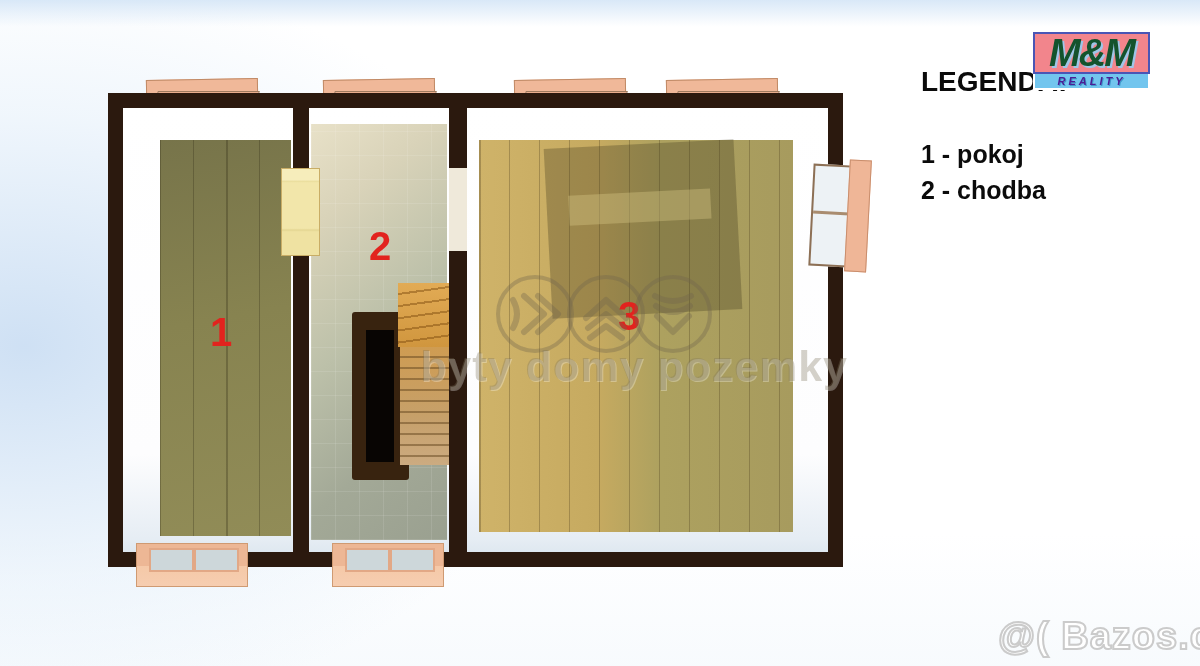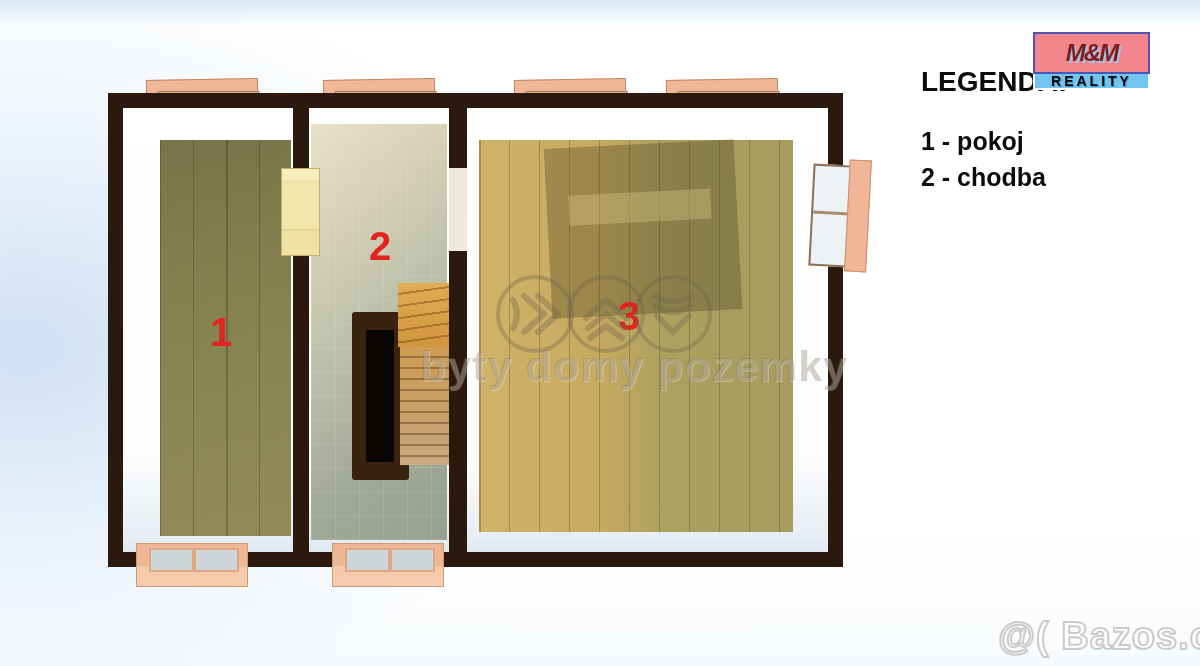--- a/index.html
+++ b/index.html
@@ -89,27 +89,27 @@
   .wm-svg{position:absolute;left:480px;top:258px;}
   .wm-text{position:absolute;left:420px;top:342px;width:366px;text-align:center;
     font-size:43px;font-weight:bold;letter-spacing:1px;color:rgba(125,115,90,0.32);
     text-shadow:1px 1px 0 rgba(255,255,255,0.30);white-space:nowrap;}
   .bazos{position:absolute;left:998px;top:615px;font-size:38px;font-weight:bold;letter-spacing:1px;
     color:#ffffff;-webkit-text-stroke:2px #cbcbcb;text-shadow:0 0 1px #d4d4d4;white-space:nowrap;}
 
   
   .legend{position:absolute;left:921px;top:66px;color:#0b0b0b;}
   .legend-title{font-size:28px;font-weight:bold;}
-  .legend-items{margin-top:25px;}
+  .legend-items{margin-top:38px;}
   .legend-item{font-size:25px;font-weight:bold;line-height:36px;white-space:nowrap;}
   .logo{position:absolute;left:1033px;top:32px;width:117px;}
   .logo-top{height:38px;background:#f2858c;border:2px solid #4a55b5;display:flex;align-items:center;justify-content:center;
-    font-weight:bold;font-style:italic;font-size:24px;letter-spacing:-2px;color:#7f1d1d;text-shadow:2px 2px 0 #9fc6e8;}
+    font-weight:bold;font-style:italic;font-size:38px;letter-spacing:-2px;color:#14532d;text-shadow:2px 2px 0 #9fc6e8;}
   .logo-bottom{height:14px;background:#72c5ee;border:2px solid #ffffff;border-top:none;display:flex;align-items:center;justify-content:center;
-    font-weight:bold;font-size:14px;letter-spacing:3px;color:#000000;text-shadow:1px 1px 0 #3f97c9;}
+    font-weight:bold;font-style:italic;font-size:11px;letter-spacing:3px;color:#4c1d95;text-shadow:1px 1px 0 #3f97c9;}
 </style>
 </head>
 <body>
 
 <div class="canvas">
   <div class="bg"></div>
 
   <div class="win-top" style="left:146px;">
     <div class="wt-sash"></div>
     <div class="wt-glass">

